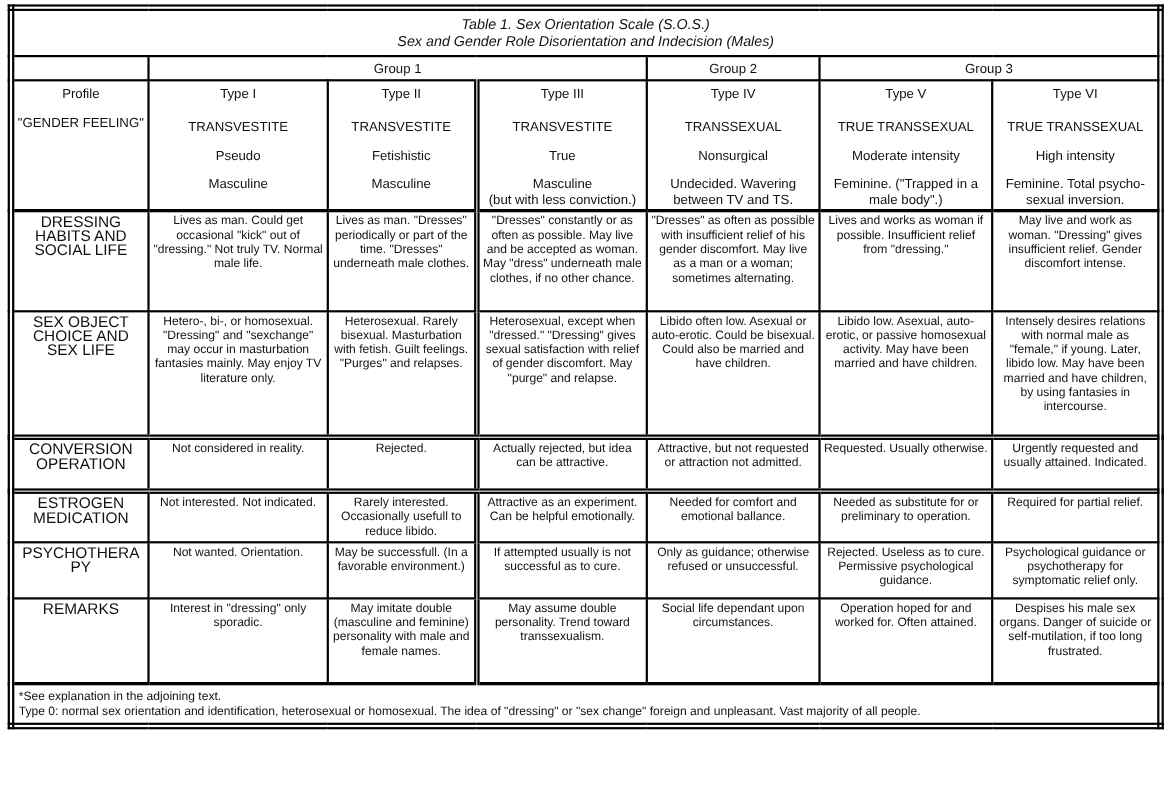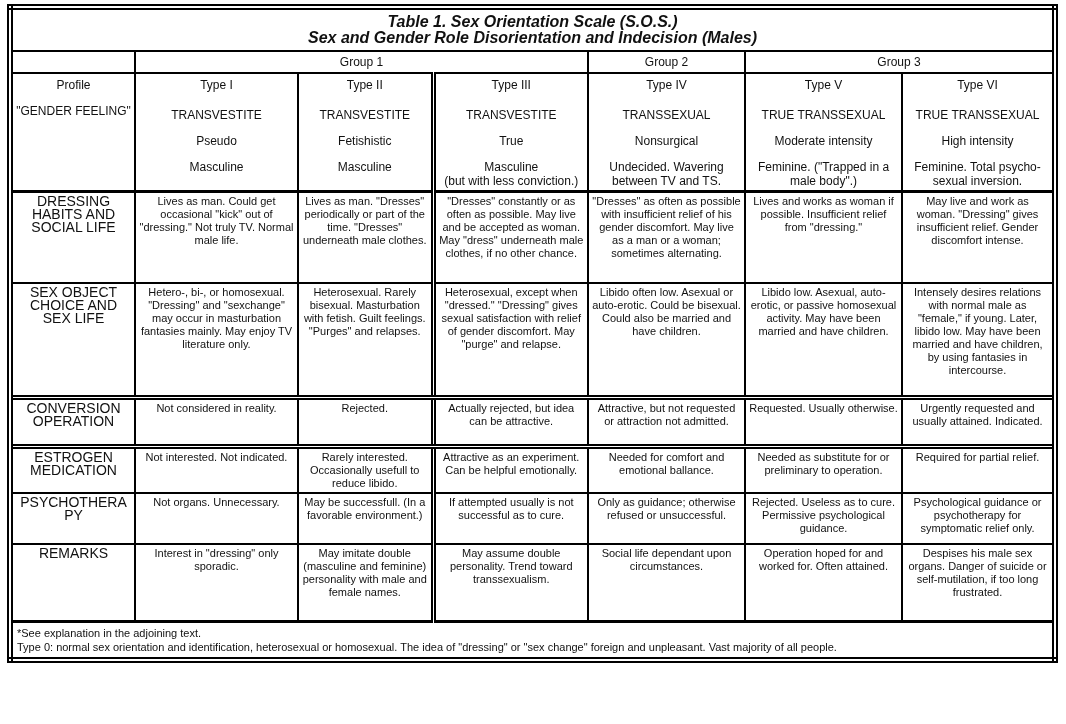--- a/index.html
+++ b/index.html
@@ -1,21 +1,21 @@
 <!DOCTYPE html>
 <html><head>
 <meta charset="utf-8">
 <style>
   html,body{margin:0;padding:0;background:#fff;}
   body{width:1066px;height:724px;font-family:"Liberation Sans",sans-serif;color:#111;overflow:hidden;}
   table{border-collapse:collapse;table-layout:fixed;width:1050px;margin:4px 0 0 7px;border:6px double #000;}
   td{border:2px solid #000;vertical-align:top;text-align:center;font-size:11px;line-height:13px;padding:2px 3px;word-wrap:break-word;}
   
   tr.title-row{height:44px;}
-  td.title-cell{vertical-align:middle;font-size:16px;font-weight:bold;font-style:italic;line-height:16px;padding:2px;}
+  td.title-cell{vertical-align:middle;font-size:13px;font-weight:normal;font-style:italic;line-height:16px;padding:2px;}
   
   tr.group-row{height:22px;}
   td.group-cell{vertical-align:middle;font-size:12px;padding:1px;}
   
   tr.header-row{height:114px;}
   tr.header-row td{border-bottom:3px solid #000;font-size:12px;line-height:14px;padding-top:4px;margin-left:24px;}
   .h-name{margin-top:16px;text-align:center;}
   .h-sub{margin-top:12px;}
   .h-feel{margin-top:12px;white-space:pre-line;}
   td.profile-cell{padding-top:36px;}
@@ -148,21 +148,21 @@
     <td class="cell">Not interested. Not indicated.</td>
     <td class="cell">Rarely interested. Occasionally usefull to reduce libido.</td>
     <td class="cell dleft">Attractive as an experiment. Can be helpful emotionally.</td>
     <td class="cell">Needed for comfort and emotional ballance.</td>
     <td class="cell">Needed as substitute for or preliminary to operation.</td>
     <td class="cell">Required for partial relief.</td>
   </tr>
 
   <tr class="r-psycho">
     <td class="rowlabel">PSYCHOTHERAPY</td>
-    <td class="cell">Not organs. Unnecessary.</td>
+    <td class="cell">Not wanted. Orientation.</td>
     <td class="cell">May be successfull. (In a favorable environment.)</td>
     <td class="cell dleft">If attempted usually is not successful as to cure.</td>
     <td class="cell">Only as guidance; otherwise refused or unsuccessful.</td>
     <td class="cell">Rejected. Useless as to cure. Permissive psychological guidance.</td>
     <td class="cell">Psychological guidance or psychotherapy for symptomatic relief only.</td>
   </tr>
 
   <tr class="r-remarks">
     <td class="rowlabel">REMARKS</td>
     <td class="cell">Interest in "dressing" only sporadic.</td>

